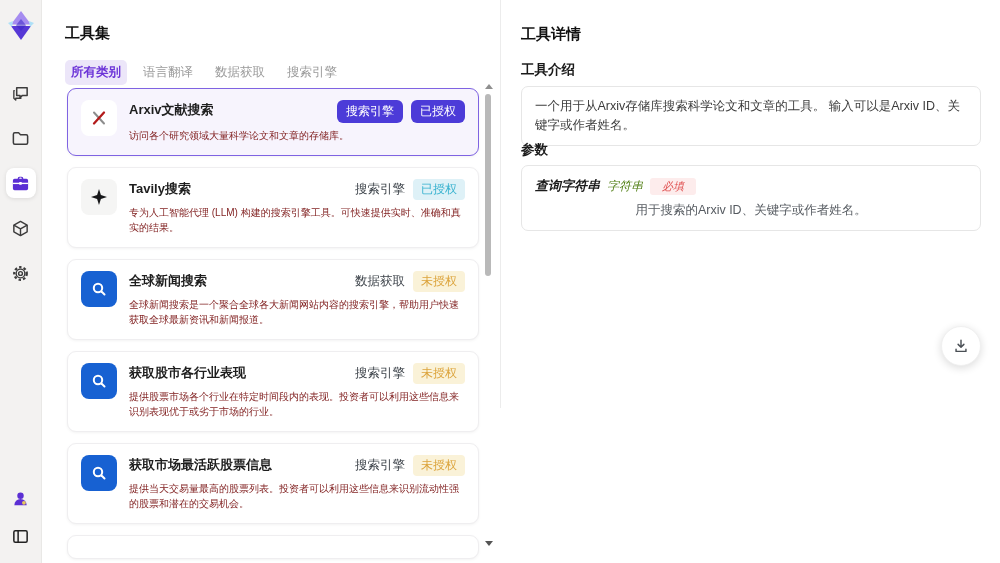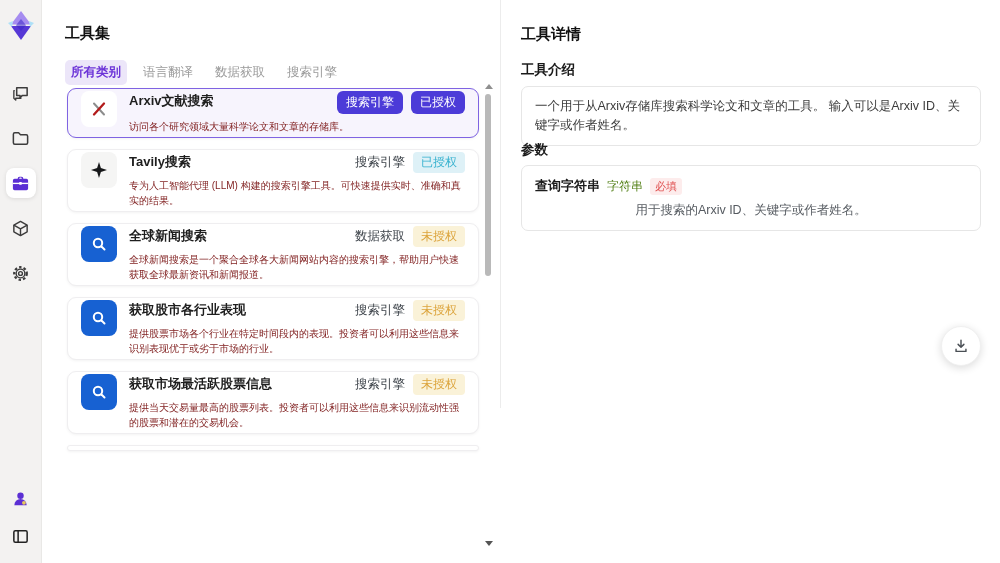--- a/index.html
+++ b/index.html
@@ -26,21 +26,21 @@
   
   .main { position:absolute; left:42px; top:0; width:458px; height:416px; background:#fff; }
   .main-title { position:absolute; left:23px; top:24px; font-size:15px; font-weight:bold; color:#111; }
   .tabs { position:absolute; left:23px; top:60px; display:flex; gap:10px; align-items:center; }
   .tab { font-size:12.5px; color:#9a9a9a; padding:4px 6px; border-radius:5px; cursor:pointer; white-space:nowrap; }
   .tab.active { background:#ece6f9; color:#6d35d8; font-weight:bold; }
   .cards { position:absolute; left:25px; top:88px; width:412px; }
   .card {
     background:#fff; border:1px solid #efeef0; border-radius:9px;
     box-shadow:0 1px 3px rgba(0,0,0,.05);
-    padding:2px 13px; margin-bottom:11px;
+    padding:11px 13px; margin-bottom:11px;
     display:flex; gap:12px; cursor:pointer; position:relative;
   }
   .card.selected { border:1.5px solid #7f63e2; background:#f7f4fd; }
   .tool-icon {
     flex:0 0 36px; width:36px; height:36px; border-radius:8px; background:#f5f5f4;
     display:flex; align-items:center; justify-content:center; overflow:hidden;
   }
   .tool-icon.white-bg { background:#fff; }
   .tool-icon.blue-bg { background:#1761d2; }
   .tool-content { flex:1; min-width:0; }
@@ -67,24 +67,24 @@
     position:absolute; left:20px; top:86px; width:460px;
     border:1px solid #e6e6e6; border-radius:7px; background:#fff;
     padding:10px 13px; font-size:12.5px; color:#3c3c3c; line-height:1.5;
   }
   .param-head { position:absolute; left:20px; top:141px; font-size:13.5px; font-weight:bold; color:#1a1a1a; }
   .param-box {
     position:absolute; left:20px; top:165px; width:460px;
     border:1px solid #e6e6e6; border-radius:7px; background:#fff;
     padding:11px 13px;
   }
-  .param-row { display:flex; align-items:center; gap:7px; }
+  .param-row { display:flex; align-items:center; gap:7px;font-style:italic; }
   .param-name { font-size:13px; font-weight:bold; color:#1c1c1c; }
   .param-type { font-size:12px; color:#4d7c0f; }
-  .param-req { font-size:11px; color:#e05252; background:#fdecec; padding:1px 5px; border-radius:3px; }
+  .param-req { font-size:11px; color:#e05252; background:#fdecec; padding:1px 12px; border-radius:3px; }
   .param-desc { margin-top:7px; font-size:12.5px; color:#565b61;text-align:center; }
   
   .dl-btn {
     position:absolute; right:19px; bottom:42px; width:40px; height:40px; border-radius:50%;
     background:#fff; box-shadow:0 2px 8px rgba(0,0,0,.14); border:1px solid #f0f0f0;
     display:flex; align-items:center; justify-content:center; cursor:pointer; color:#4a4f55;
   }
   .brand { position:absolute; right:12px; bottom:12px; text-align:right; line-height:1.1; }
   .brand-row { display:flex; align-items:baseline; gap:3px; justify-content:flex-end; }
   .brand-intel { font-size:13.5px; font-weight:bold; color:#22303c; letter-spacing:.2px; }

